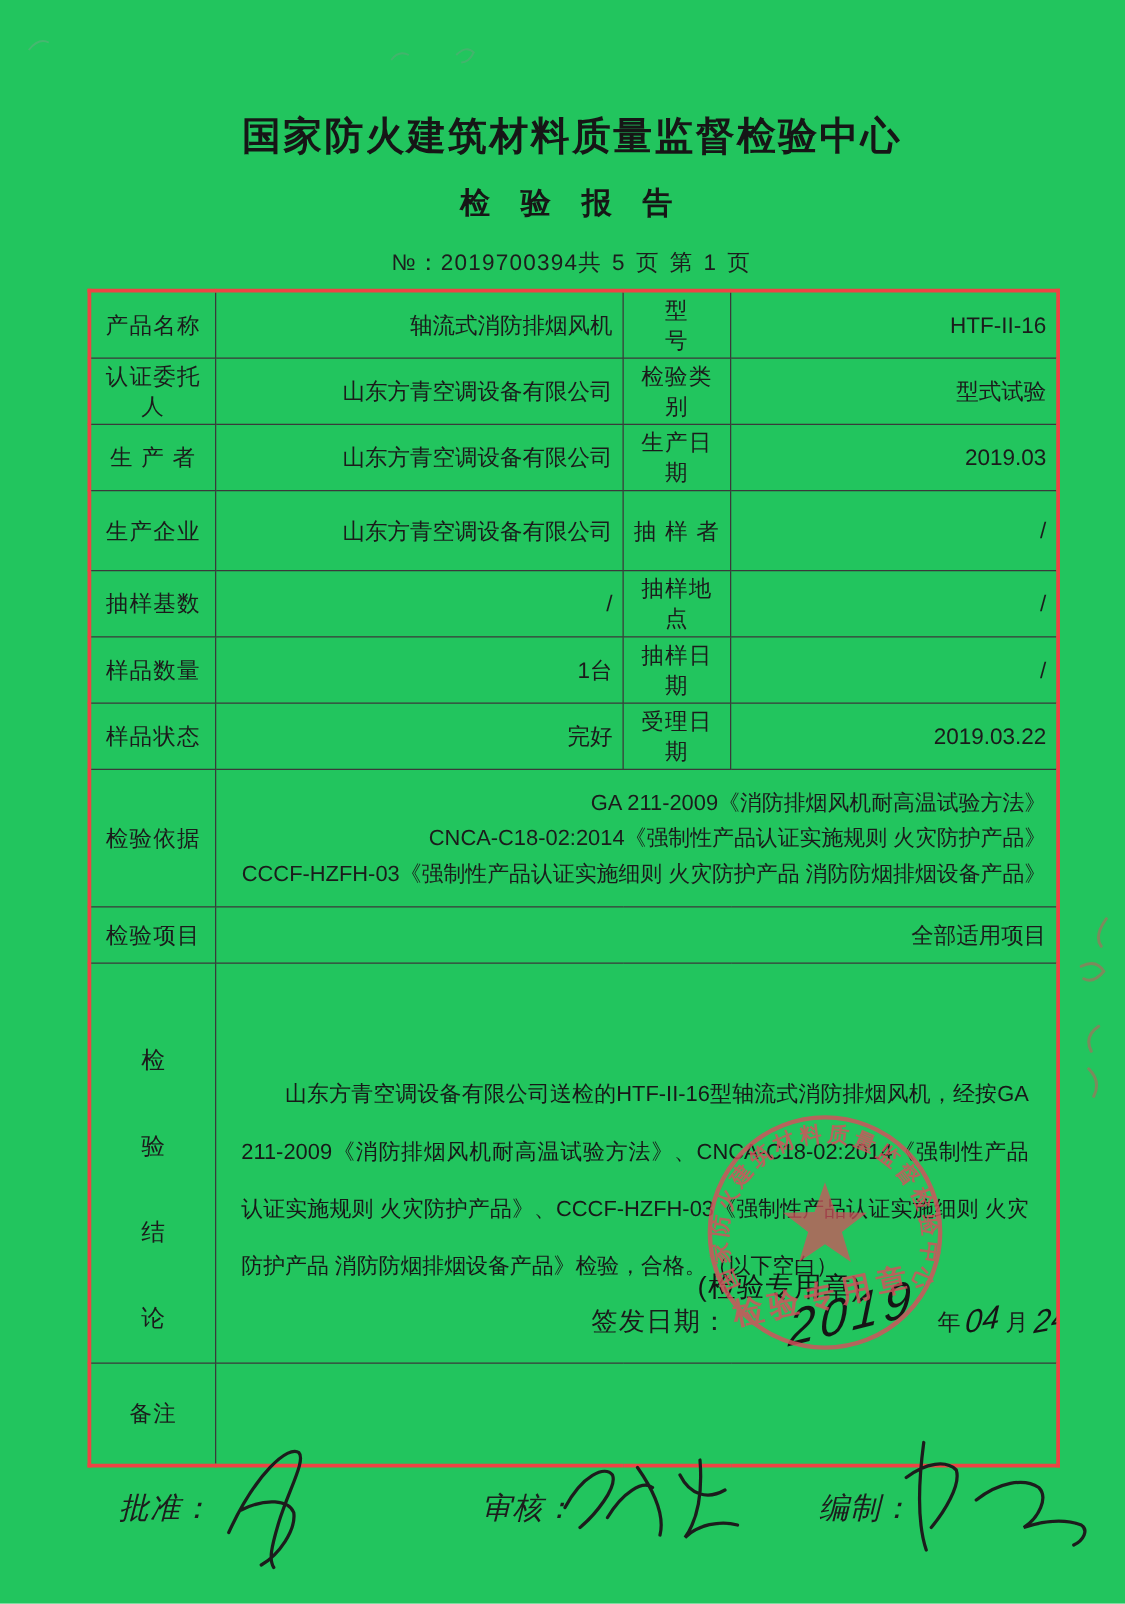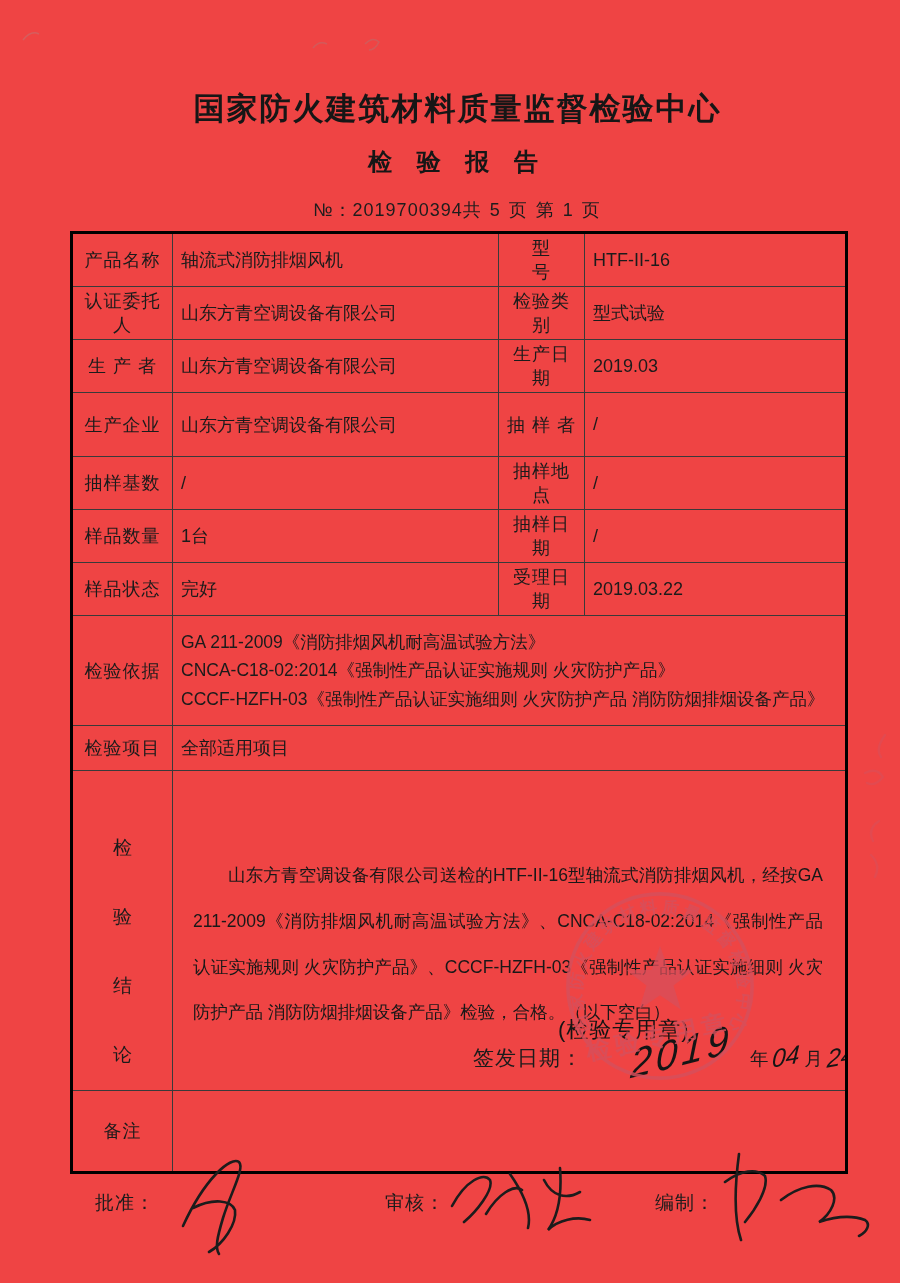--- a/index.html
+++ b/index.html
@@ -1,51 +1,51 @@
 <!DOCTYPE html>
 <html><head>
 <meta charset="utf-8">
 <style>
   * { margin:0; padding:0; box-sizing:border-box; }
   html,body { background:#ffffff; }
   body { font-family:"Liberation Sans","DejaVu Sans",sans-serif; color:#1c1c1c; }
   .page {
     position:relative; width:900px; height:1283px; margin:0 auto;
-    background:#ef4444; overflow:hidden;
+    background:#22c55e; overflow:hidden;
   }
   
   .org-name {
     position:absolute; top:88px; left:70px; width:775px;
     text-align:center; font-size:31px; font-weight:700; letter-spacing:2px; color:#161616;
   }
   .doc-title {
     position:absolute; top:146px; left:70px; width:775px;
     text-align:center; font-size:24px; font-weight:700; letter-spacing:9px; color:#161616;
   }
   .meta-row {
     position:absolute; top:198px; left:70px; width:775px;
     display:flex; justify-content:center; font-size:18px; color:#1d1d1d;
   }
   .report-no { letter-spacing:1px; }
   .page-count { letter-spacing:2px; }
   
   table.report {
     position:absolute; top:231px; left:70px; width:775px;
     border-collapse:collapse; table-layout:fixed;
-    border:3px solid #000000;
+    border:3px solid #ef4444;
     font-size:18px; color:#1b1b1b;
   }
   table.report td {
     border:1.6px solid #3a3a3a; padding:2px 8px; vertical-align:middle;
     overflow:hidden;
   }
   col.c1 { width:101px; } col.c2 { width:326px; }
   col.c3 { width:86px;  } col.c4 { width:262px; }
   td.lbl { text-align:center; letter-spacing:1px; }
-  td.val { text-align:left; padding-left:10px;margin-left:44px; }
+  td.val { text-align:right; padding-left:10px;margin-left:44px; }
   tr.r1 td { height:53px; } tr.r2 td { height:52px; } tr.r3 td { height:52px; }
   tr.r4 td { height:64px; } tr.r5 td { height:47px; } tr.r6 td { height:47px; }
   tr.r7 td { height:48px; } tr.r8 td { height:110px; } tr.r9 td { height:45px; }
   tr.r10 td { height:320px; } tr.r11 td { height:82px; }
   .basis-lines { line-height:1.62; font-size:17.5px; }
   .concl-cell { position:relative; vertical-align:top; }
   .vert-label {
     display:flex; flex-direction:column; justify-content:space-between;
     align-items:center; height:100%; padding:62px 0 20px 0; font-size:19px;
   }
@@ -69,21 +69,21 @@
   }
   .hand-md {
     display:inline-block; font-size:25px; margin:0 2px;
     transform:rotate(-10deg) skewX(-14deg);
   }
   .date-char { font-size:18.5px; margin:0 2px; }
   
   .stamp { position:absolute; left:562px; top:888px; width:196px; height:196px;
            opacity:0.82; pointer-events:none; }
   
-  .footer-label { position:absolute; font-size:19px; font-weight:400; letter-spacing:1px; }
+  .footer-label { position:absolute; font-size:24px; font-weight:400; letter-spacing:1px;font-style:italic; }
   .sig-svg { position:absolute; pointer-events:none; }
   
   .noise { position:absolute; opacity:0.3; pointer-events:none; }
   .red-bleed { position:absolute; opacity:0.5; pointer-events:none; }
 </style>
 </head>
 <body>
 
 <div class="page">
 

